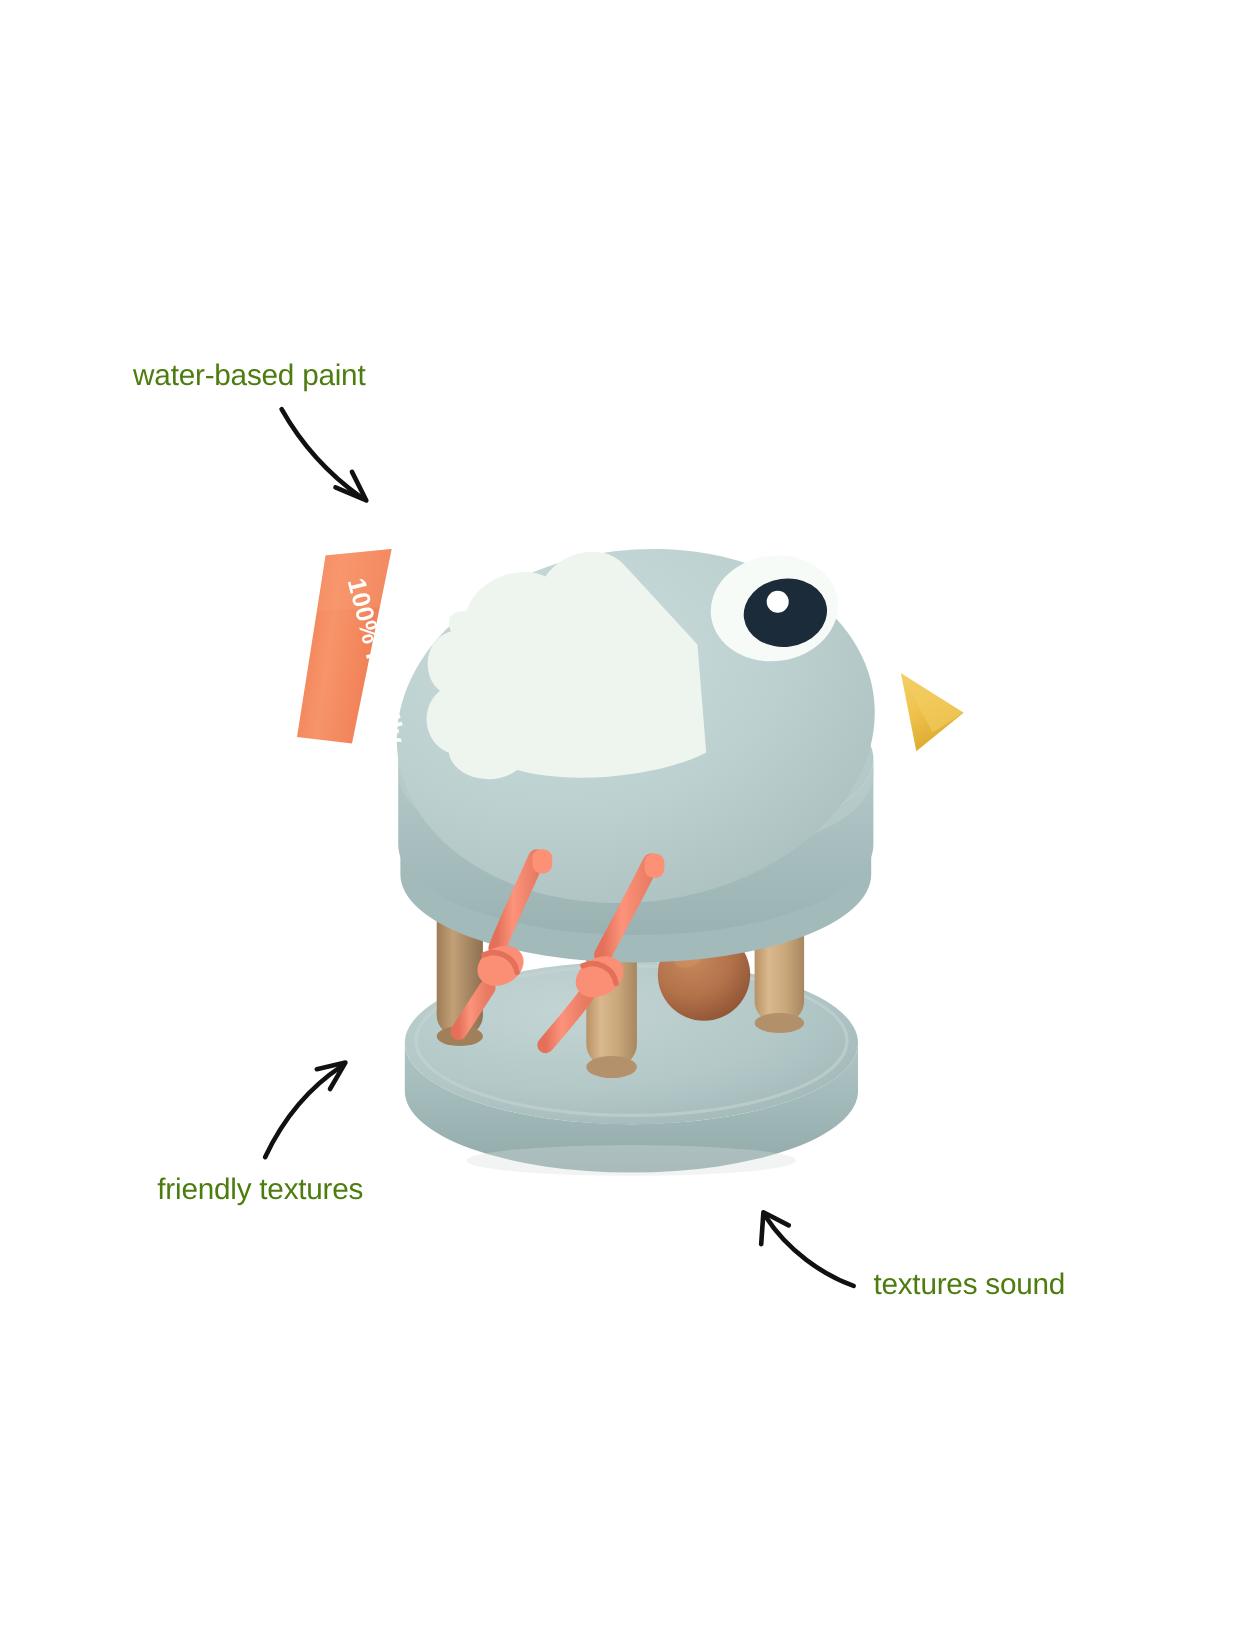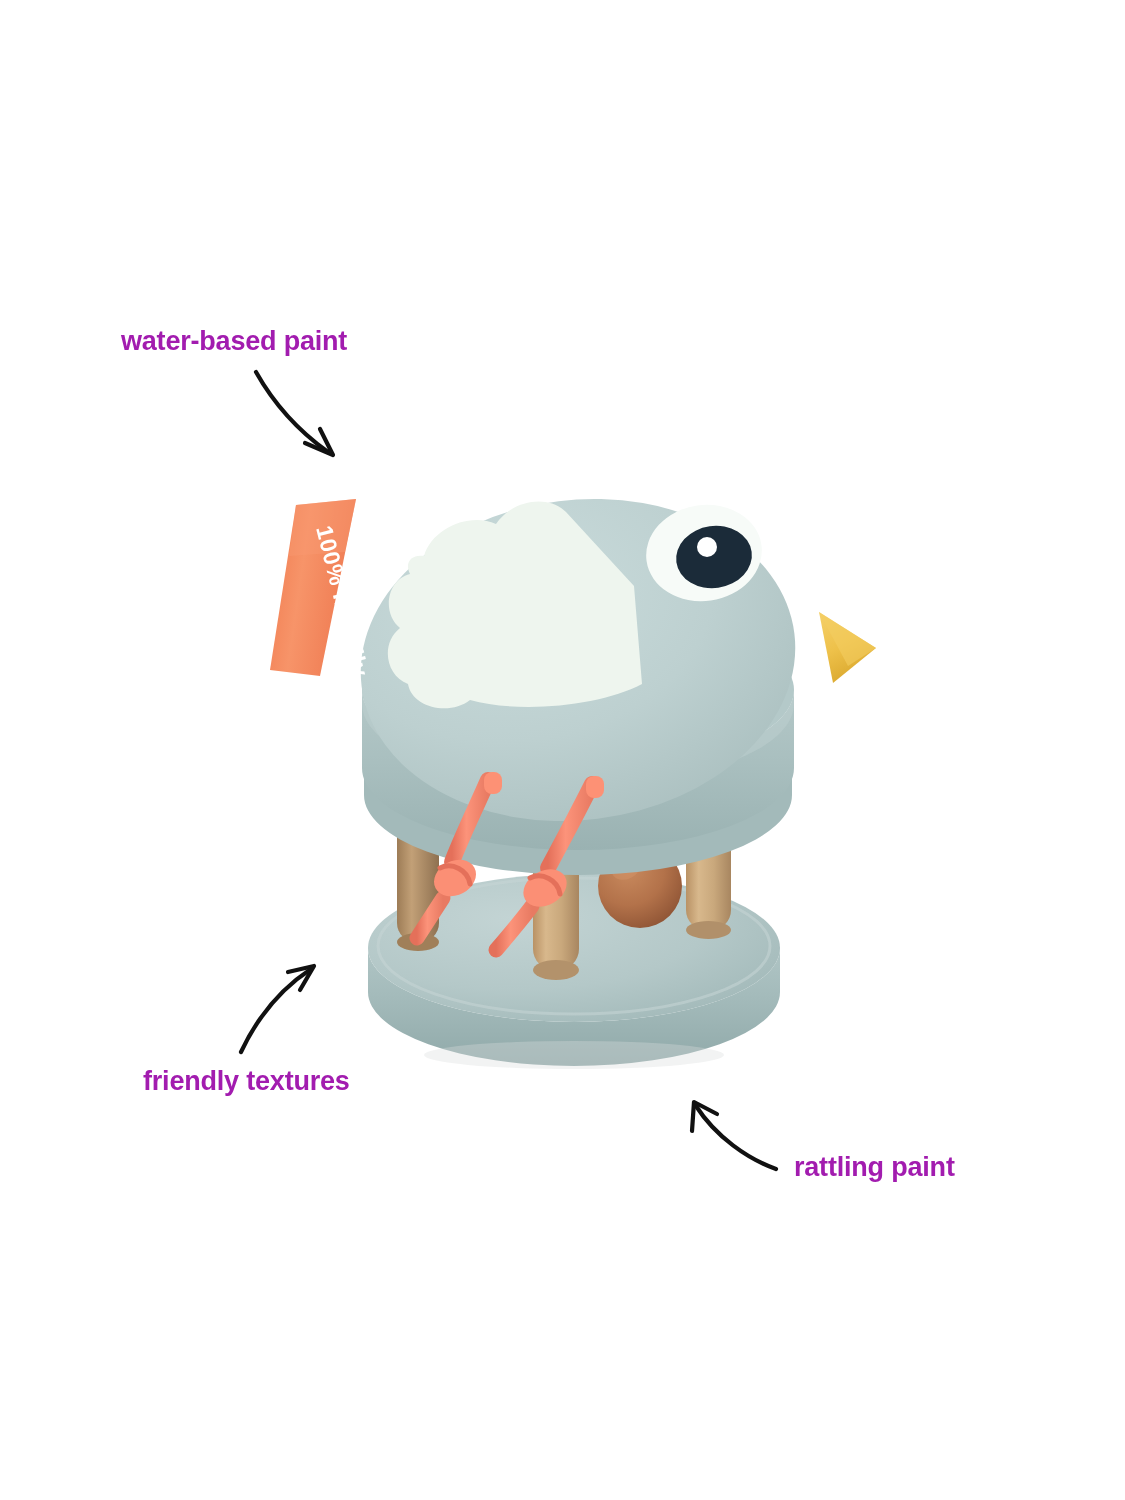--- a/index.html
+++ b/index.html
@@ -17,22 +17,22 @@
     width: 1125px;
     height: 1500px;
     background: #ffffff;
     overflow: hidden;
   }
 
   
   .callout {
     position: absolute;
     font-family: "Liberation Sans", sans-serif;
-    font-weight: bold;
-    color: #a21caf;
+    font-weight: normal;
+    color: #4d7c0f;
     white-space: nowrap;
     letter-spacing: -0.2px;
   }
   #callout-paint {
     left: 121px;
     top: 326px;
     font-size: 27px;
   }
   #callout-textures {
     left: 143px;
@@ -259,15 +259,15 @@
     <g>
       <path d="M776 1169 C 748 1159, 716 1137, 696 1106" stroke="#111111" stroke-width="4.2" fill="none" stroke-linecap="round"></path>
       <path d="M692 1131 L694 1102 L717 1114" stroke="#111111" stroke-width="4.2" fill="none" stroke-linecap="round" stroke-linejoin="round"></path>
     </g>
   </svg>
 
   <div class="callout" id="callout-paint">water-based paint</div>
 
   <div class="callout" id="callout-textures">friendly textures</div>
 
-  <div class="callout" id="callout-sound">rattling paint</div>
+  <div class="callout" id="callout-sound">textures sound</div>
 
 </div>
 
 </body></html>

